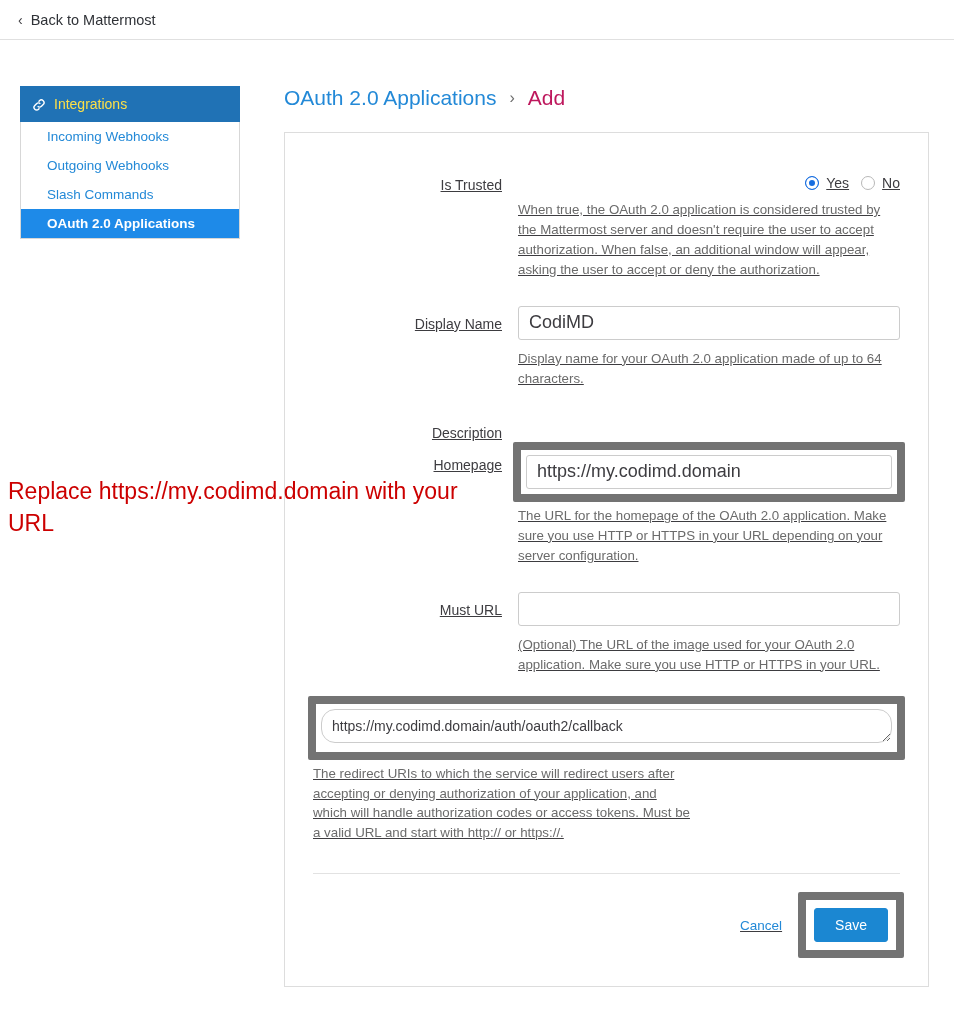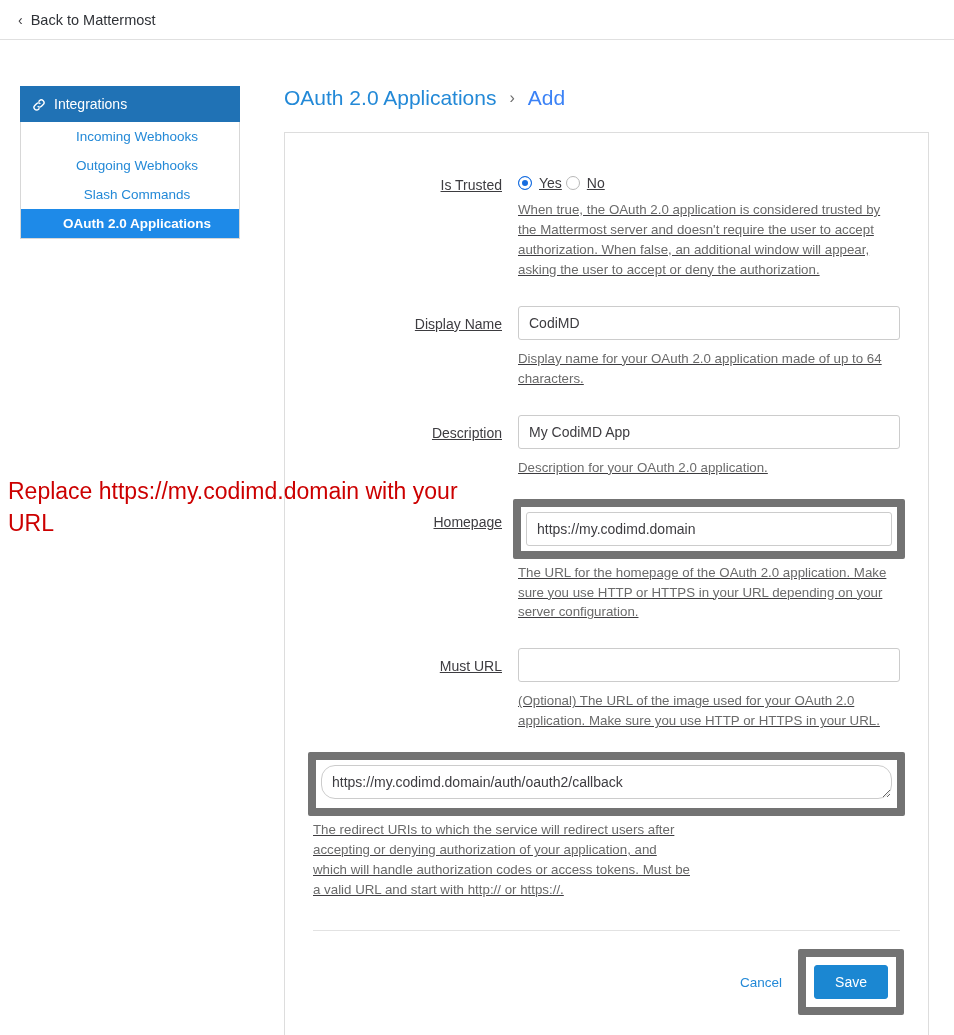--- a/index.html
+++ b/index.html
@@ -54,41 +54,40 @@
     flex: 0 0 220px;
   }
   .sidebar-box {
     border: 1px solid #d7d7d7;
     border-top: none;
     background: #fff;
   }
   .sidebar-header {
     background: #1b74c4;
     background: #2072b5;
-    color: #ffffff;
+    color: #fde047;
     font-size: 14px;
     padding: 10px 12px;
     display: flex;
     align-items: center;
     gap: 8px;
   }
   .link-icon {
     display: inline-block;
     width: 14px;
     height: 14px;
     position: relative;
     top: 1px;
   }
   .sidebar-item {
     font-size: 13.5px;
     color: #2389d7;
     padding: 7px 12px 7px 26px;
     cursor: pointer;
     background: #fff;
-    text-align: center;
   }
   .sidebar-item.active {
     background: #1c8cf0;
     background: #1e8ae8;
     color: #ffffff;
     font-weight: bold;
   }
 
   
   .content {
@@ -99,21 +98,21 @@
   .breadcrumb {
     font-size: 21px;
     margin-bottom: 22px;
     display: flex;
     align-items: center;
     gap: 13px;
     color: #2389d7;
   }
   .breadcrumb .crumb-link { color: #2389d7; cursor: pointer; }
   .breadcrumb .crumb-sep { color: #6e6e6e; font-size: 16px; }
-  .breadcrumb .crumb-current { color: #3b82f6; }
+  .breadcrumb .crumb-current { color: #be185d; }
 
   .card {
     border: 1px solid #dddddd;
     background: #fff;
     padding: 34px 28px 18px 28px;
     max-width: 645px;
   }
 
   .form-row {
     display: flex;
@@ -139,21 +138,21 @@
     color: #6b6b6b;
     line-height: 1.5;
     margin-top: 9px;
     margin-bottom: 22px;
     max-width: 380px;
   }
   input[type="text"] {
     width: 100%;
     height: 34px;
     padding: 6px 10px;
-    font-size: 14px;
+    font-size: 18px;
     border: 1px solid #cccccc;
     border-radius: 3px;
     color: #3d3c40;
     font-family: "Liberation Sans", sans-serif;
     background: #fff;
   }
   textarea {
     width: 100%;
     height: 34px;
     padding: 7px 10px;
@@ -162,22 +161,23 @@
     border-radius: 14px;
     color: #3d3c40;
     resize: vertical;
     font-family: "Liberation Sans", sans-serif;
     overflow: hidden;
     line-height: 1.3;
   }
   .radios {
     display: flex;
     align-items: center;
-    gap: 4px;
+    gap: 12px;
     padding-top: 8px;
+    justify-content: flex-end;
   }
   .radio-opt {
     display: flex;
     align-items: center;
     gap: 7px;
     font-size: 14px;
     cursor: pointer;
   }
   .radio {
     width: 14px;
@@ -205,20 +205,21 @@
   .divider {
     border-top: 1px solid #e2e2e2;
     margin: 8px 0 0 0;
   }
   .actions {
     display: flex;
     justify-content: flex-end;
     align-items: center;
     gap: 14px;
     padding: 22px 0 14px 0;
+    text-decoration: underline;
   }
   .cancel-btn {
     font-size: 13.5px;
     color: #2389d7;
     cursor: pointer;
     background: none;
     border: none;
     font-family: "Liberation Sans", sans-serif;
   }
   .save-btn {
@@ -312,24 +313,20 @@
       <div class="form-row">
         <div class="form-label">Display Name</div>
         <div class="form-field">
           <input type="text" value="CodiMD" style="">
           <div class="help-text">Display name for your OAuth 2.0 application made of up to 64 characters.</div>
         </div>
       </div>
 
       <div class="form-row">
         <div class="form-label">Description</div>
-        <div class="form-field">
-          <input type="text" value="My CodiMD App" style="">
-          <div class="help-text">Description for your OAuth 2.0 application.</div>
-        </div>
       </div>
 
       <div class="form-row">
         <div class="form-label">Homepage</div>
         <div class="form-field">
           <div class="hl">
             <input type="text" value="https://my.codimd.domain" style="">
           </div>
           <div class="help-text">The URL for the homepage of the OAuth 2.0 application. Make sure you use HTTP or HTTPS in your URL depending on your server configuration.</div>
         </div>

